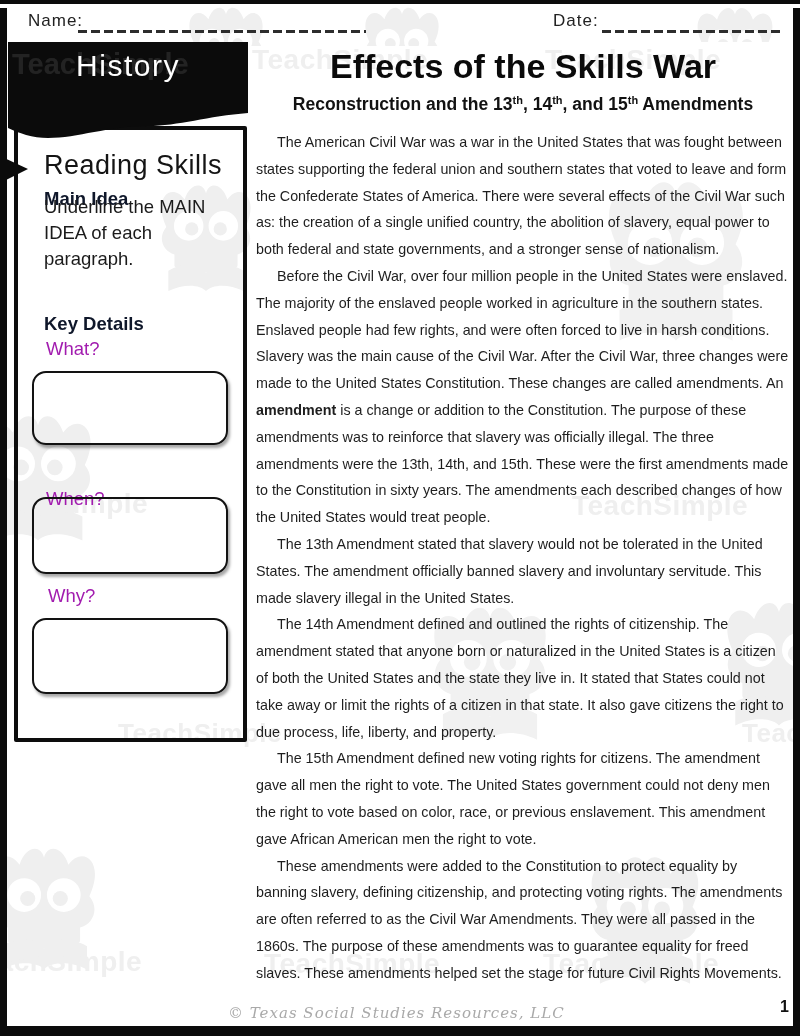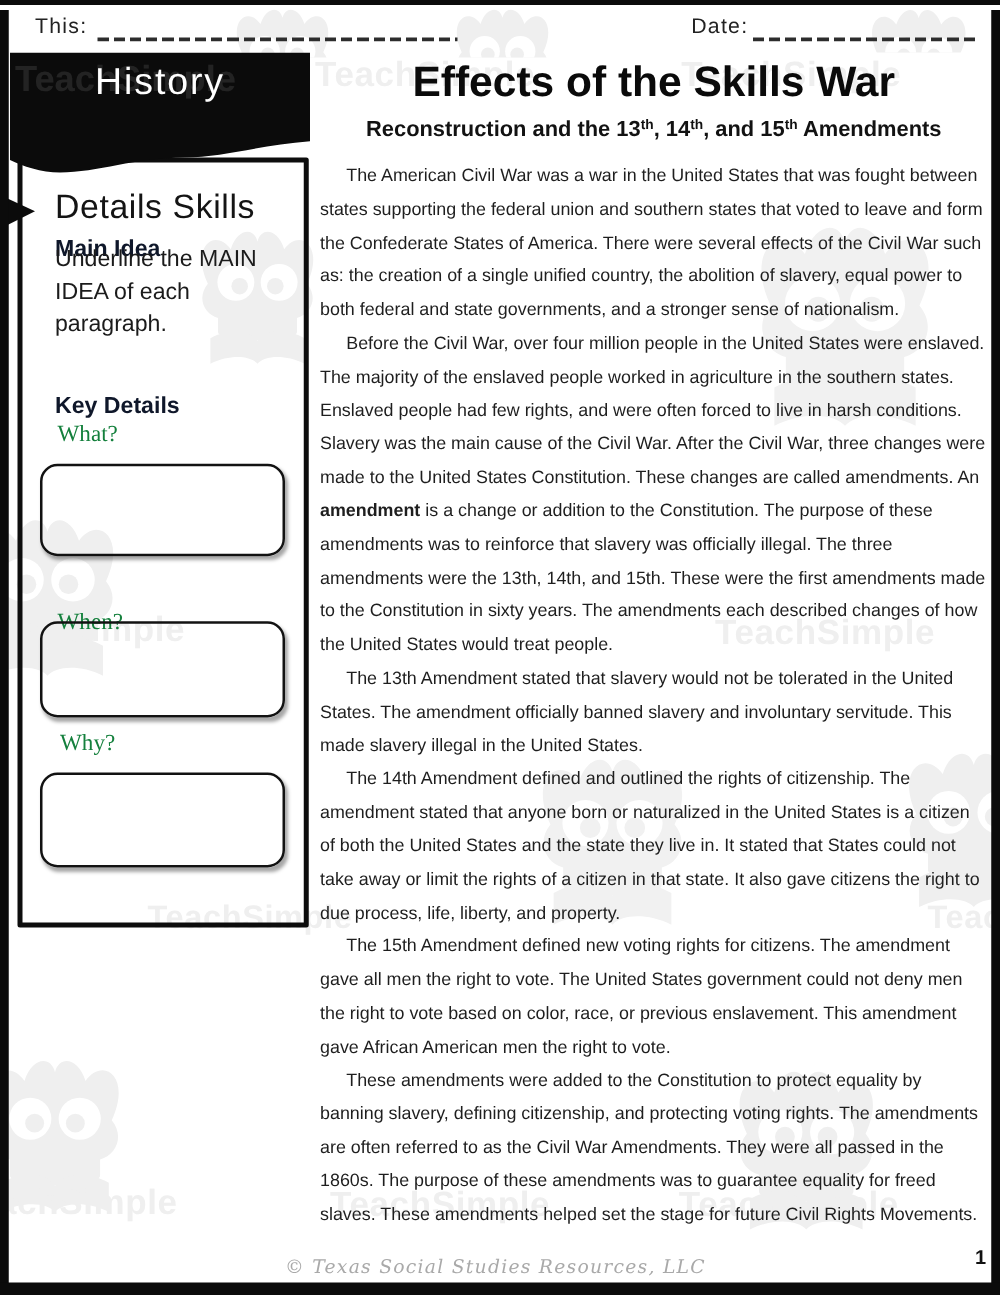--- a/index.html
+++ b/index.html
@@ -40,21 +40,21 @@
   }
   .banner{position:absolute;left:8px;top:42px;width:240px;height:98px;z-index:2;}
   .banner-label{
     position:absolute;left:8px;top:50px;width:240px;text-align:center;z-index:3;
     color:#ffffff;font-size:30px;line-height:32px;letter-spacing:1.5px;
   }
   .bookmark-arrow{position:absolute;left:0;top:156px;z-index:4;}
   .sb-heading{position:absolute;left:44px;top:150px;font-size:27px;color:#141414;z-index:2;letter-spacing:0.5px;}
   .sb-bold{position:absolute;left:44px;font-size:18.5px;font-weight:bold;color:#0f172a;z-index:2;}
   .sb-text{position:absolute;left:44px;font-size:18.5px;color:#1b1b1b;z-index:2;line-height:26px;}
-  .prompt-label{position:absolute;left:46px;font-size:18.5px;color:#15803d;z-index:2;font-family:Liberation Serif, serif;}
+  .prompt-label{position:absolute;left:46px;font-size:18.5px;color:#a21caf;z-index:2;}
   .answer-box{
     position:absolute;left:32px;width:192px;border:2.5px solid #121212;border-radius:14px;
     background:transparent;z-index:2;box-shadow:2px 3px 3px rgba(0,0,0,0.35);cursor:text;
   }
   
   .article{position:absolute;left:256px;top:46px;width:534px;z-index:1;}
   .article h1{
     margin:0;font-size:34px;line-height:40px;text-align:center;color:#0a0a0a;
     font-weight:bold;letter-spacing:0;white-space:nowrap;
   }
@@ -141,40 +141,40 @@
     <span class="wm-text" style="left:264px;top:948px">TeachSimple</span>
     <span class="wm-text" style="left:543px;top:948px">TeachSimple</span>
     <span class="wm-text" style="left:-34px;top:946px">TeachSimple</span>
   </div>
 
   <div class="bar bar-top"></div>
   <div class="bar bar-left"></div>
   <div class="bar bar-right"></div>
   <div class="bar bar-bottom"></div>
 
-  <span class="hdr-label" style="left:28px;top:11px">This:</span>
+  <span class="hdr-label" style="left:28px;top:11px">Name:</span>
   <div class="write-line" style="left:78px;top:30px;width:288px"></div>
   <span class="hdr-label" style="left:553px;top:11px">Date:</span>
   <div class="write-line" style="left:602px;top:30px;width:178px"></div>
 
   <div class="sidebar-box"></div>
 
   <svg class="banner" viewBox="0 0 240 98">
     <path d="M0 0 H240 V71 C200 74 170 84 140 84 C100 84 70 96 40 96 C25 96 10 91 0 86 Z" fill="#0b0b0b"></path>
   </svg>
   <div class="banner-label">
     <div>History</div>
   </div>
   <div class="wm-banner-text">TeachSimple</div>
 
   <svg class="bookmark-arrow" width="29" height="27">
     <polygon points="0,0 28,13 0,27" fill="#0b0b0b"></polygon>
   </svg>
 
-  <div class="sb-heading">Details Skills</div>
+  <div class="sb-heading">Reading Skills</div>
   <div class="sb-bold" style="top:188px">Main Idea</div>
   <div class="sb-text" style="top:194px;width:182px">Underline the MAIN IDEA of each paragraph.</div>
   <div class="sb-bold" style="top:313px">Key Details</div>
 
   <div class="prompt-label" style="top:338px">What?</div>
   <div class="answer-box" style="top:371px;height:70px"></div>
 
   <div class="prompt-label" style="top:488px">When?</div>
   <div class="answer-box" style="top:497px;height:73px"></div>
 

